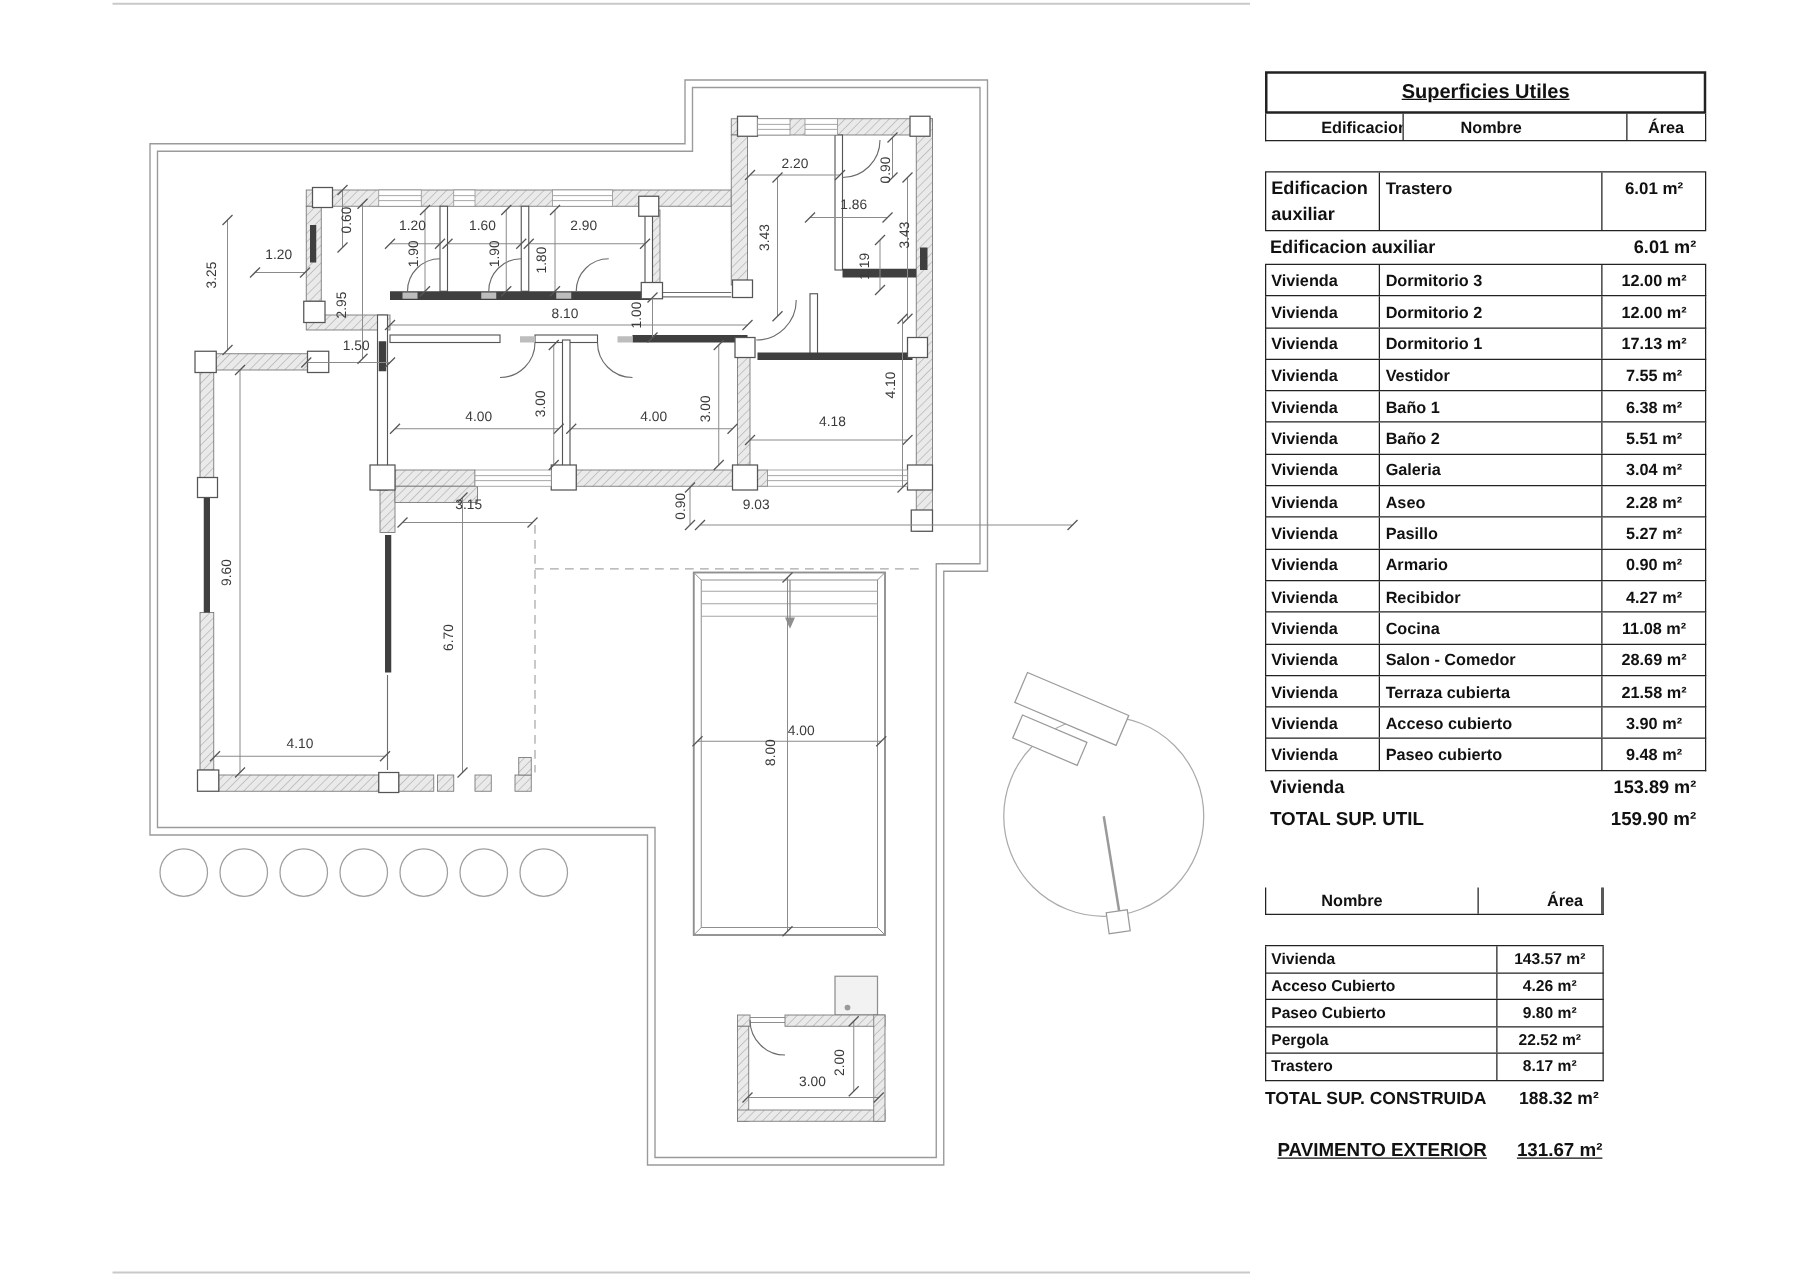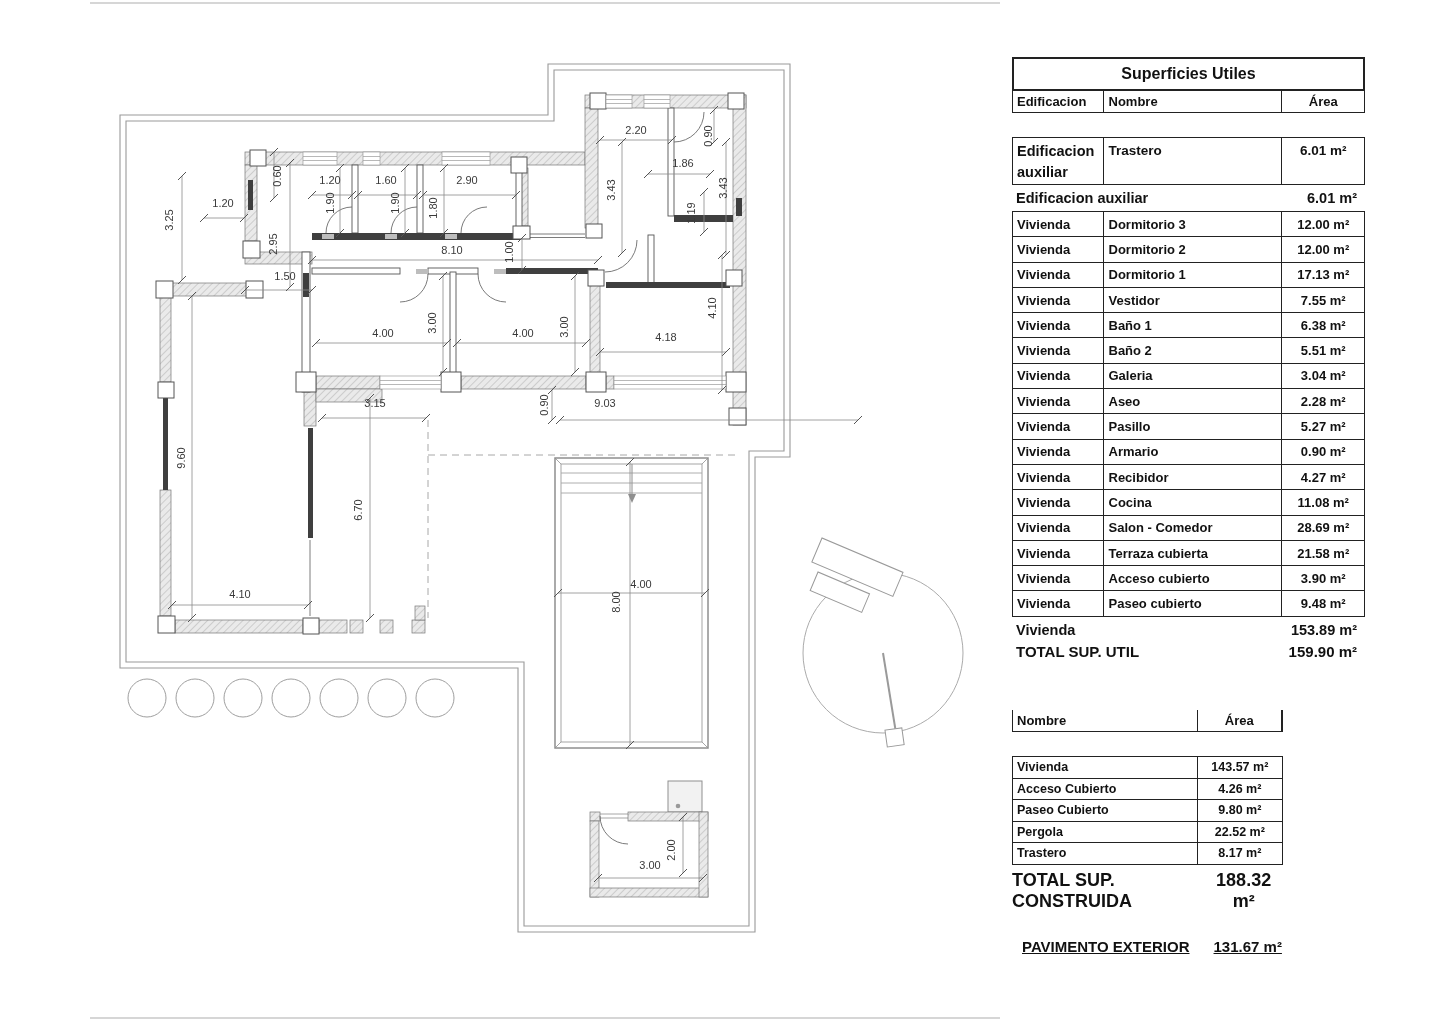--- a/index.html
+++ b/index.html
@@ -5,53 +5,53 @@
   html,body{margin:0;padding:0;background:#fff;}
   body{width:1440px;height:1024px;position:relative;overflow:hidden;
        font-family:"Liberation Sans",sans-serif;color:#111;}
   .canvas{position:absolute;inset:0;}
   #plan{position:absolute;left:0;top:0;}
 
   
   .t1{position:absolute;left:1012px;top:57px;width:353px;}
   .t2{position:absolute;left:1012px;top:710px;width:271px;}
   .ttl{border:2px solid #222;height:34px;display:flex;align-items:center;
-       justify-content:center;font-size:16px;font-weight:bold;box-sizing:border-box;}
+       justify-content:center;font-size:16px;font-weight:bold;box-sizing:border-box;text-decoration:underline;}
   .hdr{display:flex;border:1.5px solid #222;border-top:0;height:22px;
        font-size:13px;font-weight:bold;box-sizing:border-box;}
   .cell{display:flex;align-items:center;box-sizing:border-box;overflow:hidden;}
   .t1 .c1{width:91px;padding-left:4px;}
   .t1 .c2{width:180px;padding-left:5px;}
   .t1 .c3{width:82px;justify-content:center;}
-  .hdr .c1,.hdr .c2{border-right:1.5px solid #222;}
+  .hdr .c1,.hdr .c2{border-right:1.5px solid #222;margin-left:40px;}
   .frow{display:flex;margin-top:24px;border:1.5px solid #222;height:48px;
         font-size:13.5px;font-weight:bold;box-sizing:border-box;}
   .frow .cell{align-items:flex-start;padding-top:3px;line-height:1.45;}
   .frow .c1{border-right:1.5px solid #222;font-size:14.5px;}
   .frow .c2{border-right:1.5px solid #222;}
   .subrow{display:flex;height:26px;align-items:center;font-weight:bold;font-size:14.5px;}
   .subrow .lbl{padding-left:4px;}
   .subrow .amt{margin-left:auto;padding-right:8px;}
   .rows .r{display:flex;height:25.3px;border-bottom:1px solid #222;
            border-left:1px solid #222;border-right:1px solid #222;
            font-size:13px;font-weight:bold;box-sizing:border-box;}
   .rows{border-top:1px solid #222;}
   .rows .r .c1,.rows .r .c2{border-right:1px solid #222;}
-  .totrow{display:flex;height:26px;font-weight:bold;font-size:15px;}
+  .totrow{display:flex;height:26px;align-items:center;font-weight:bold;font-size:15px;}
   .totrow .amt{margin-left:auto;padding-right:8px;}
 
   
   .t2 .c1{width:186px;padding-left:4px;}
   .t2 .c2{width:85px;justify-content:center;}
   .t2 .hdr .c1{border-right:1.5px solid #222;}
   .t2 .rows{margin-top:24px;}
   .t2 .rows .r{height:21.5px;font-size:12.5px;}
   .t2 .rows .r .c1{border-right:1px solid #222;}
   .t2 .rows .r .c2{border-right:0;}
-  .tot2{display:flex;margin-top:5px;font-weight:bold;font-size:18px;}
+  .tot2{display:flex;margin-top:5px;font-weight:bold;font-size:14px;}
   .tot2 .amt{margin-left:auto;padding-right:4px;text-align:center;}
   .pav{margin-top:26px;padding-left:10px;font-weight:bold;font-size:15px;display:flex;text-decoration:underline;}
   .pav .amt{margin-left:24px;}
 </style>
 </head>
 <body>
 
 <div class="canvas">
 
   <svg id="plan" width="1000" height="1024" viewBox="0 0 1000 1024">

